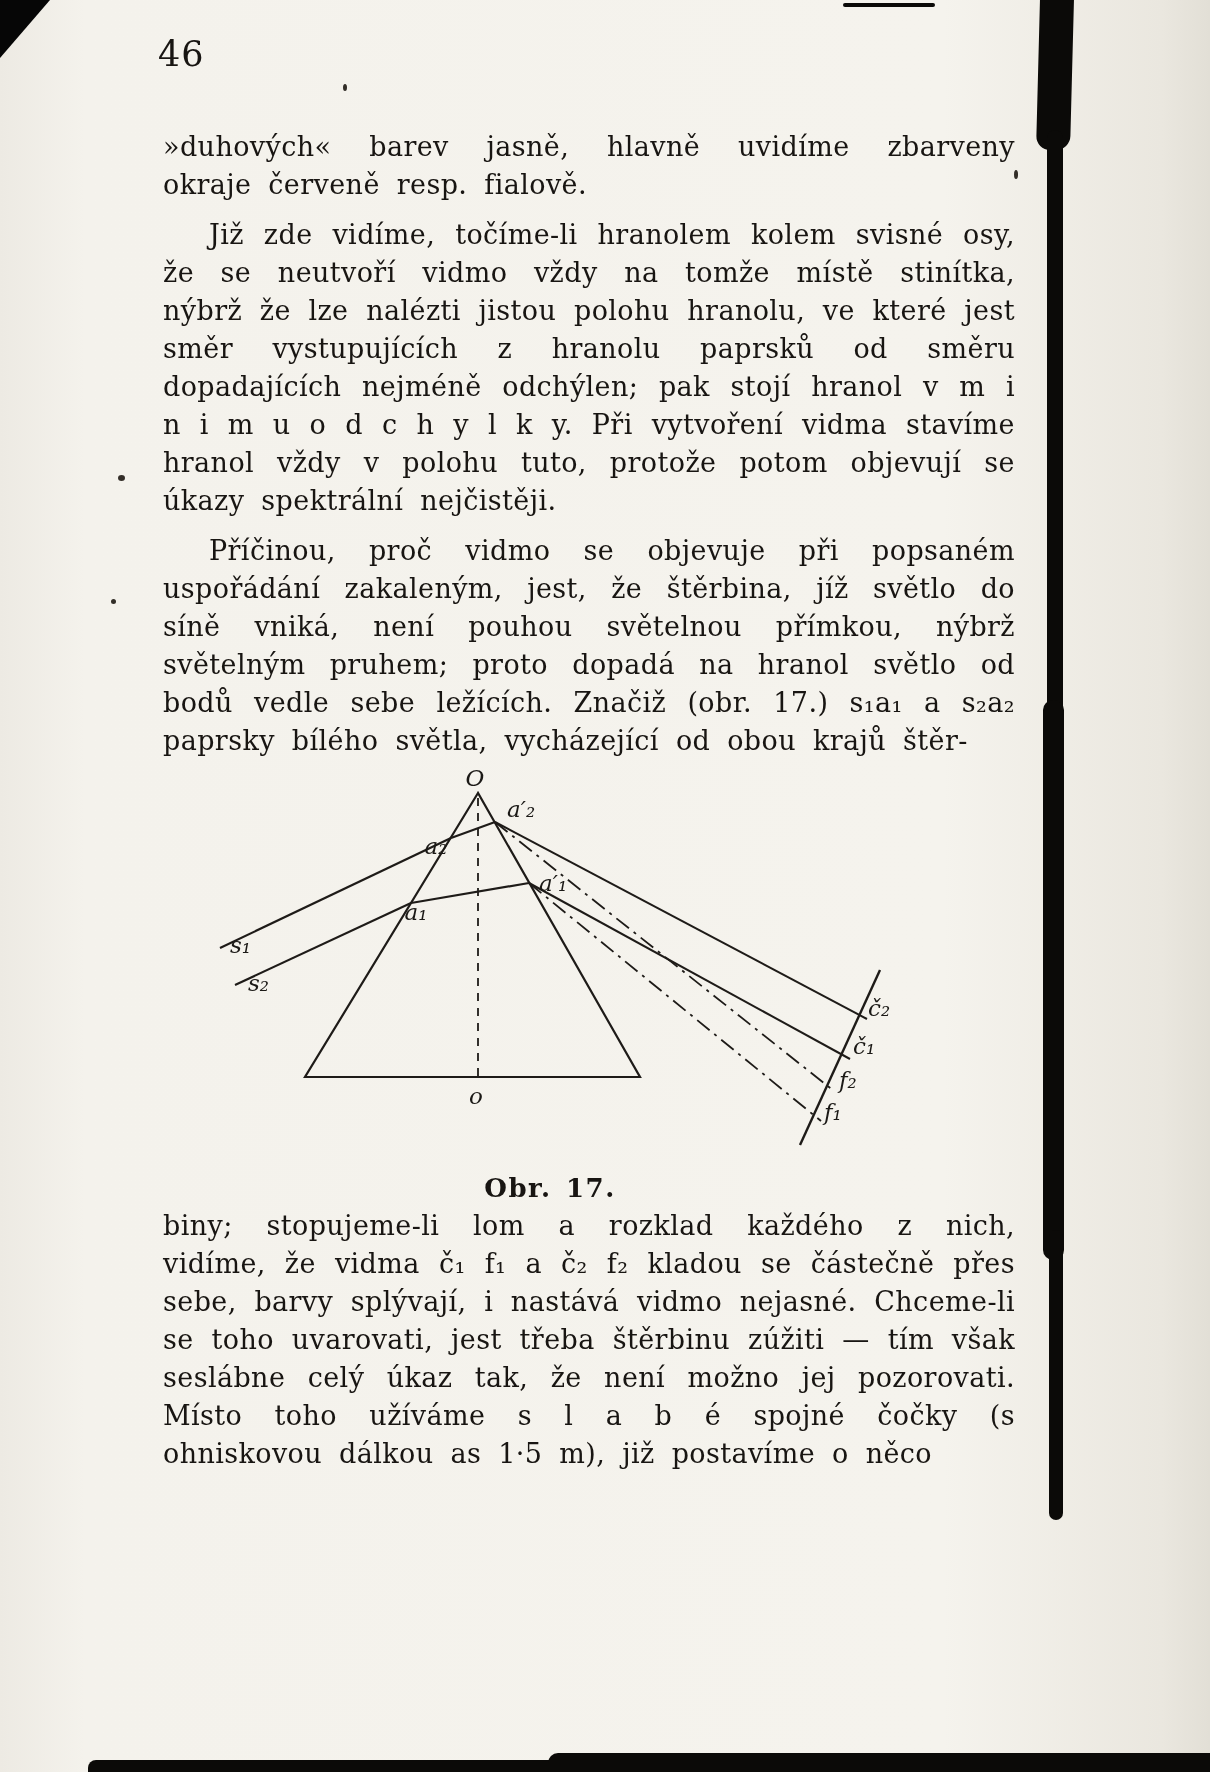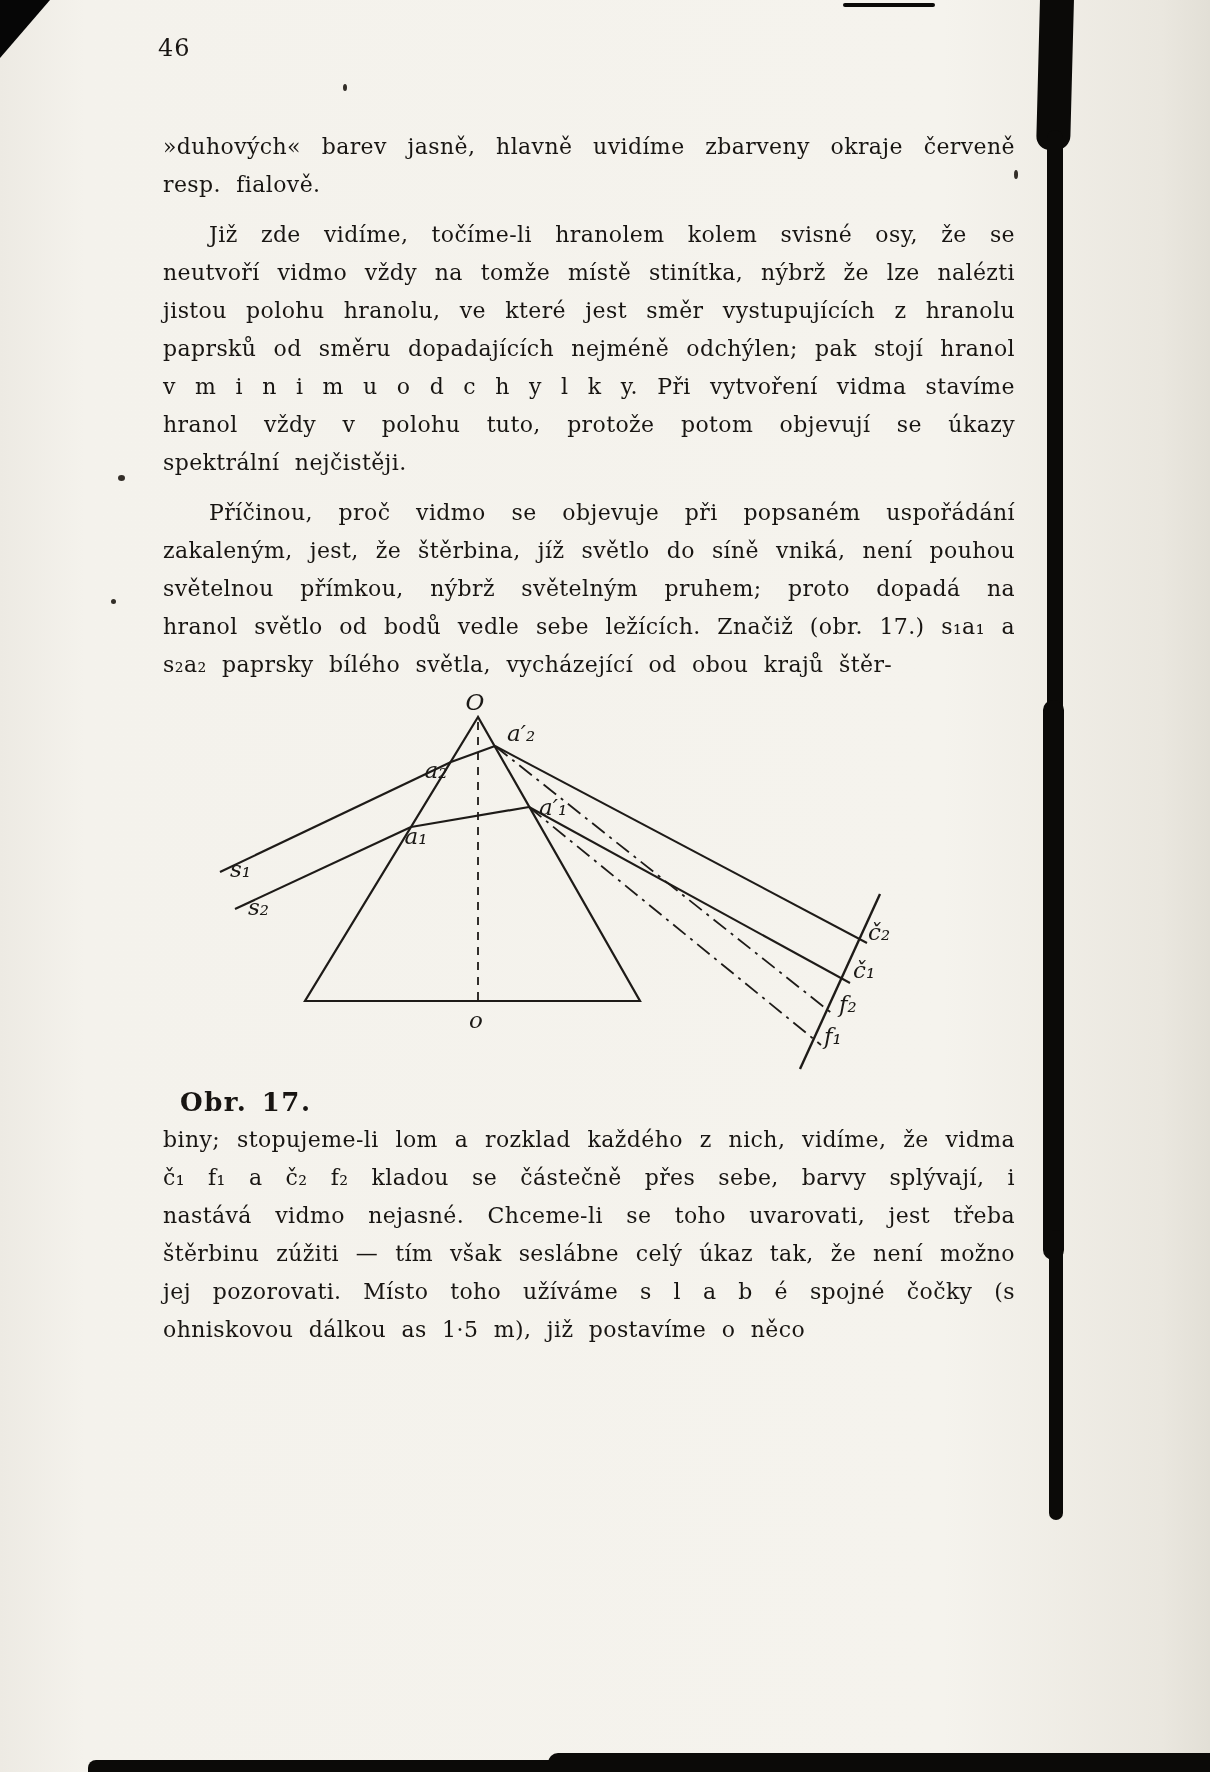--- a/index.html
+++ b/index.html
@@ -7,39 +7,40 @@
     width: 1210px; height: 1772px;
     position: relative;
     overflow: hidden;
     background-color: #f3f1eb;
     background-image: linear-gradient(90deg, #edeae3 0%, #f4f2ec 7%, #f5f3ed 78%, #eae7df 96%, #e2dfd6 100%);
     font-family: "DejaVu Serif", "Liberation Serif", serif;
     color: #181512;
   }
   .page-number {
     position: absolute; left: 158px; top: 34px;
-    font-size: 24px; letter-spacing: 1px;
+    font-size: 35px; letter-spacing: 1px;
   }
   .text-block {
     position: absolute; left: 163px; top: 128px; width: 852px;
   }
   .para {
     margin: 0;
-    font-size: 22px;
+    font-size: 27px;
     line-height: 38px;
     letter-spacing: 0.4px;
     word-spacing: 8px;
     text-align: justify;
   }
   .para.indent { text-indent: 46px; margin-top: 12px; }
   .it { }
   .figure { position: relative; margin: 10px 0 4px 0; }
   .figure svg { display: block; margin-left: 17px; }
   .caption {
-    width: 740px; margin: 8px 0 0 17px;
+    width: 740px; margin: 18px 0 0 17px;
+    text-align: center;
     font-weight: bold;
     font-size: 26px;
     letter-spacing: 1.5px;
     word-spacing: 4px;
   }
   svg text {
     font-family: "DejaVu Serif", "Liberation Serif", serif;
     font-style: italic;
     font-size: 23px;
     fill: #1b1916;

